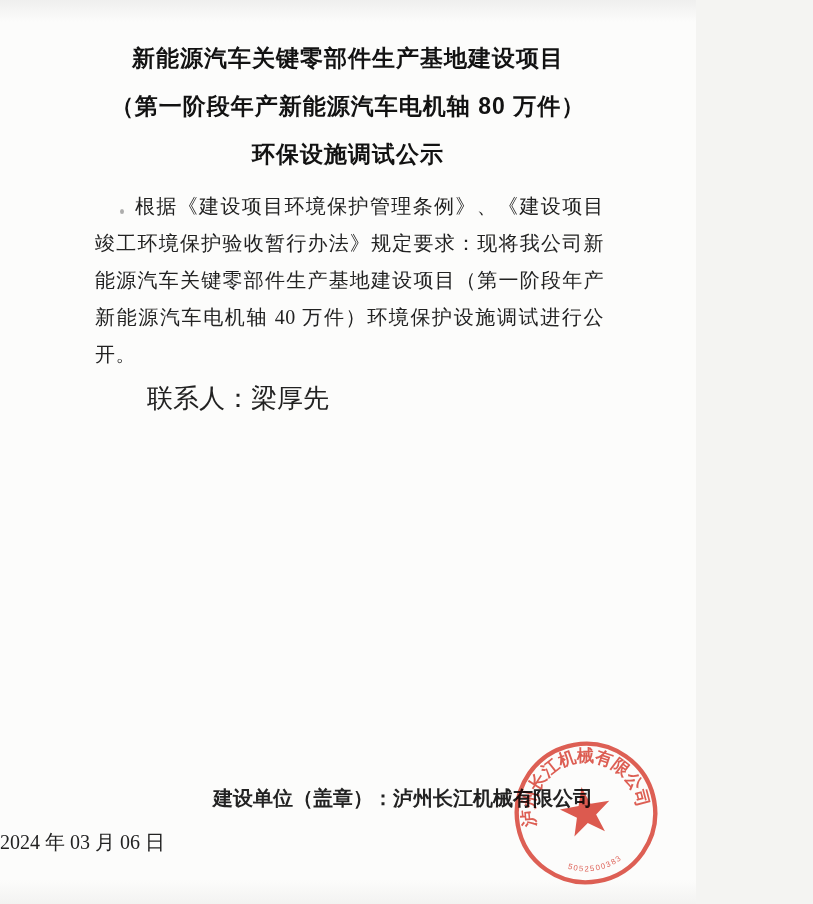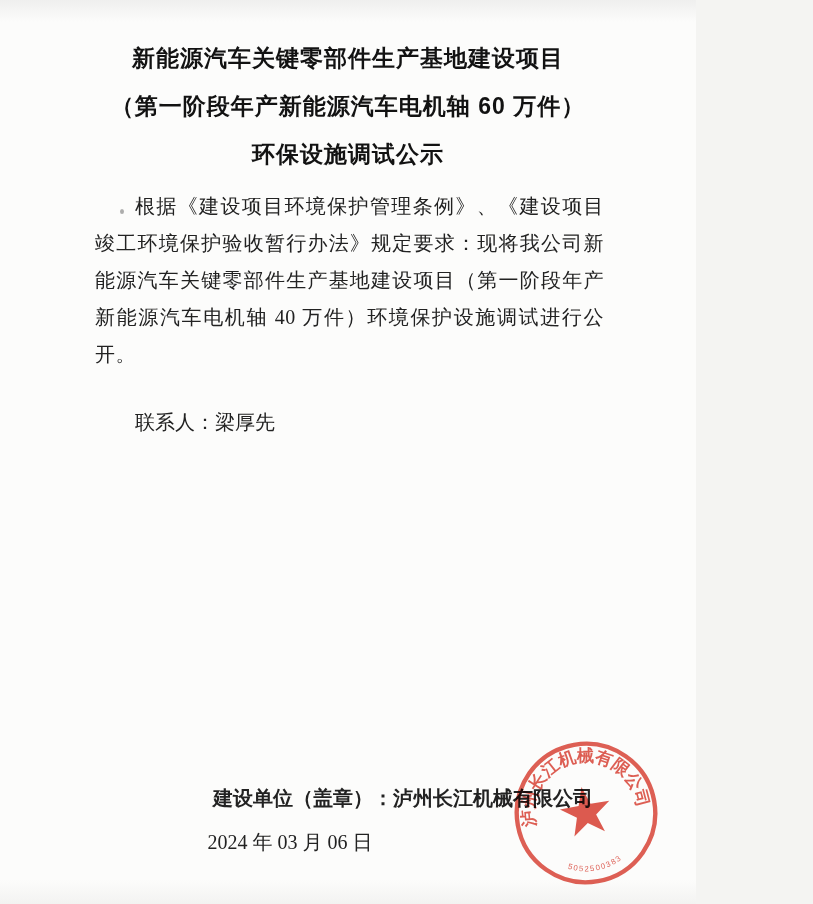--- a/index.html
+++ b/index.html
@@ -42,22 +42,22 @@
       line-height: 37px;
       text-align: justify;
       letter-spacing: 0.5px;
       color: #222;
     }
     .body-block p {
       text-indent: 2em;
     }
 
     .contact-block {
-      margin: 32px 92px 0 95px;
-      font-size: 20px;
+      margin: 8px 92px 0 95px;
+      font-size: 26px;
       line-height: 35px;
       color: #222;
     }
     .contact-line {
       text-indent: 2em;
     }
 
     .footer-block {
       position: absolute;
       left: 0;
@@ -66,21 +66,21 @@
       font-size: 20px;
       color: #222;
     }
     .footer-unit-line {
       text-align: right;
       padding-right: 103px;
       line-height: 30px;
       font-weight: bold;
     }
     .footer-date-line {
-      text-align: center;
+      text-align: left;
       padding-right: 116px;
       line-height: 30px;
       margin-top: 14px;
     }
 
     .seal {
       position: absolute;
       left: 508px;
       top: 735px;
       width: 156px;
@@ -103,21 +103,21 @@
       opacity: 0.55;
     }
   </style>
 </head>
 <body>
 
 <div class="page">
 
   <div class="title-block">
     <div class="title-line">新能源汽车关键零部件生产基地建设项目</div>
-    <div class="title-line">（第一阶段年产新能源汽车电机轴 60 万件）</div>
+    <div class="title-line">（第一阶段年产新能源汽车电机轴 80 万件）</div>
     <div class="title-line">环保设施调试公示</div>
   </div>
 
   <span class="artifact-dot"></span>
 
   <div class="body-block">
     <p>根据《建设项目环境保护管理条例》、《建设项目竣工环境保护验收暂行办法》规定要求：现将我公司新能源汽车关键零部件生产基地建设项目（第一阶段年产新能源汽车电机轴 40 万件）环境保护设施调试进行公开。</p>
   </div>
 
   <div class="contact-block">

